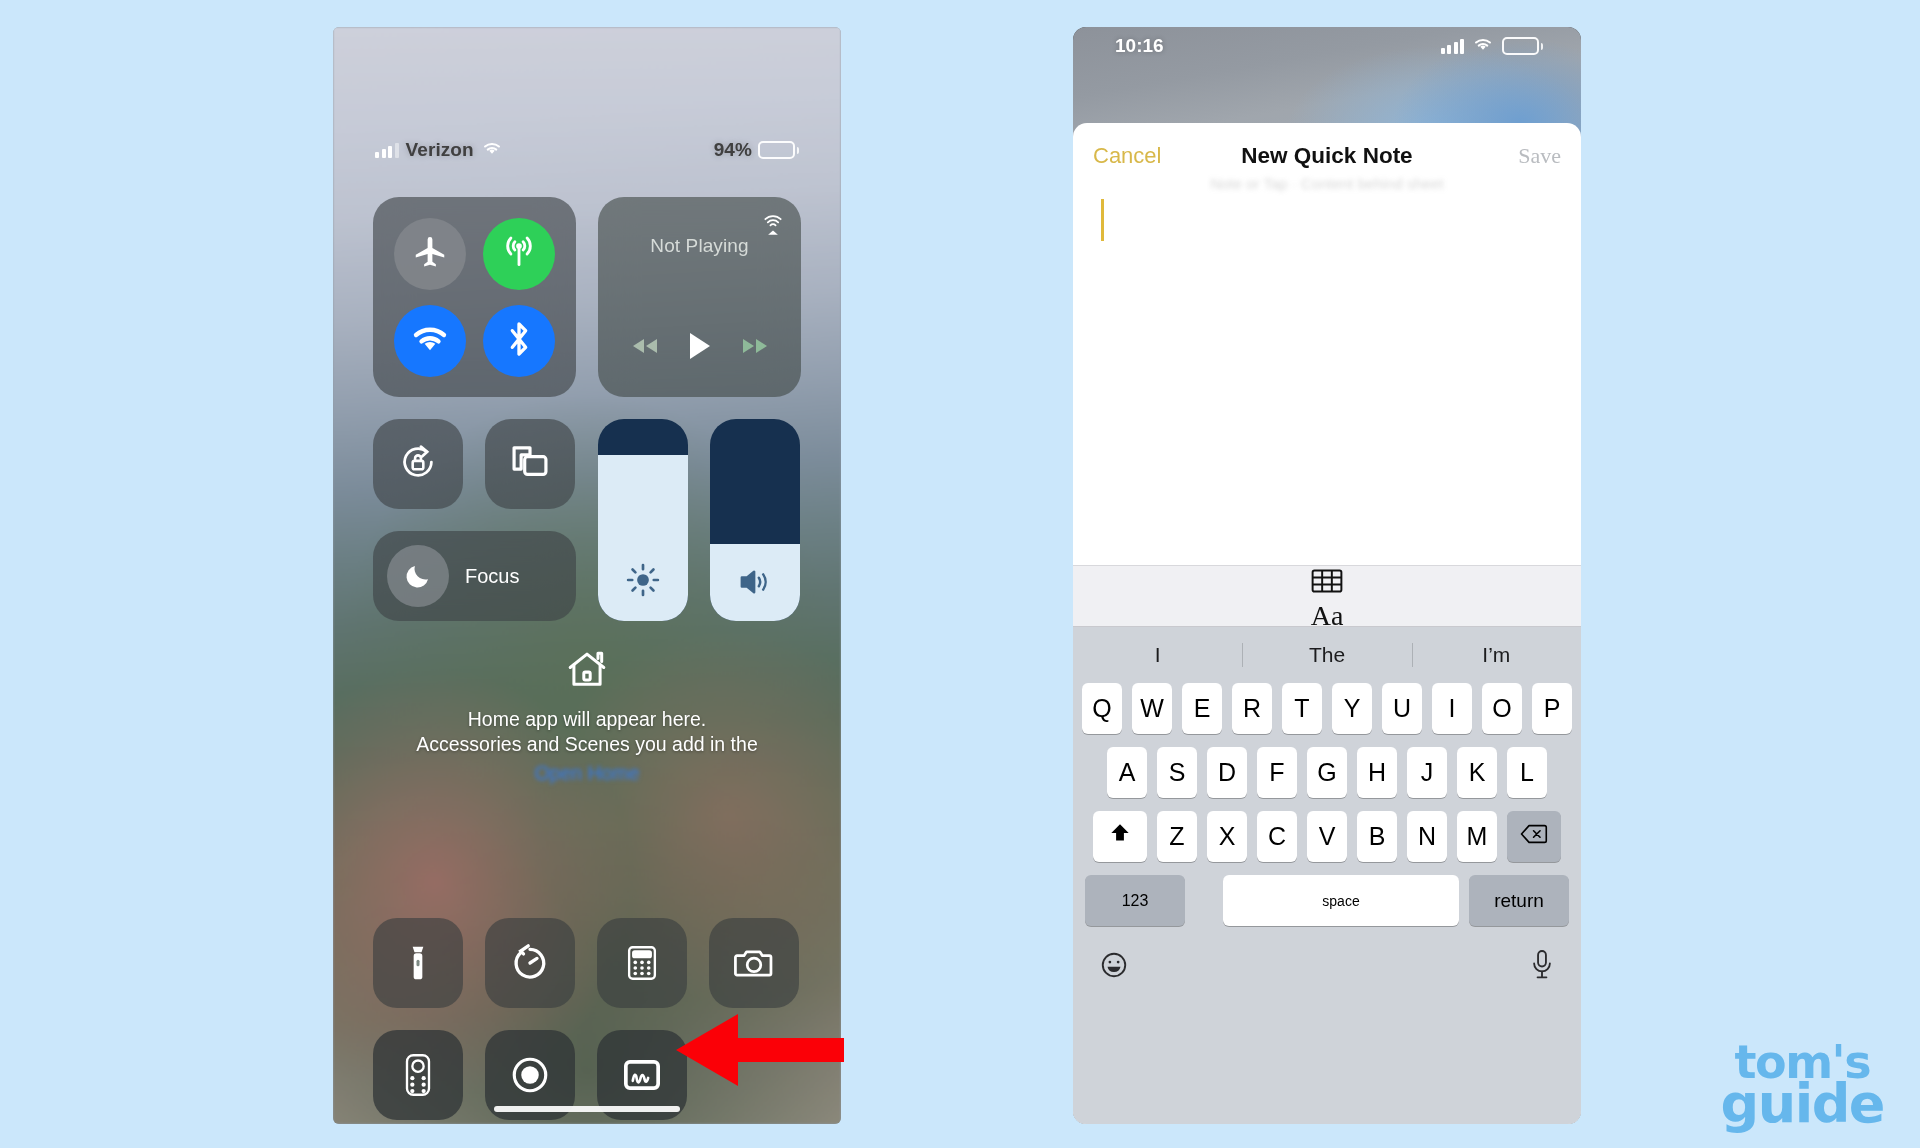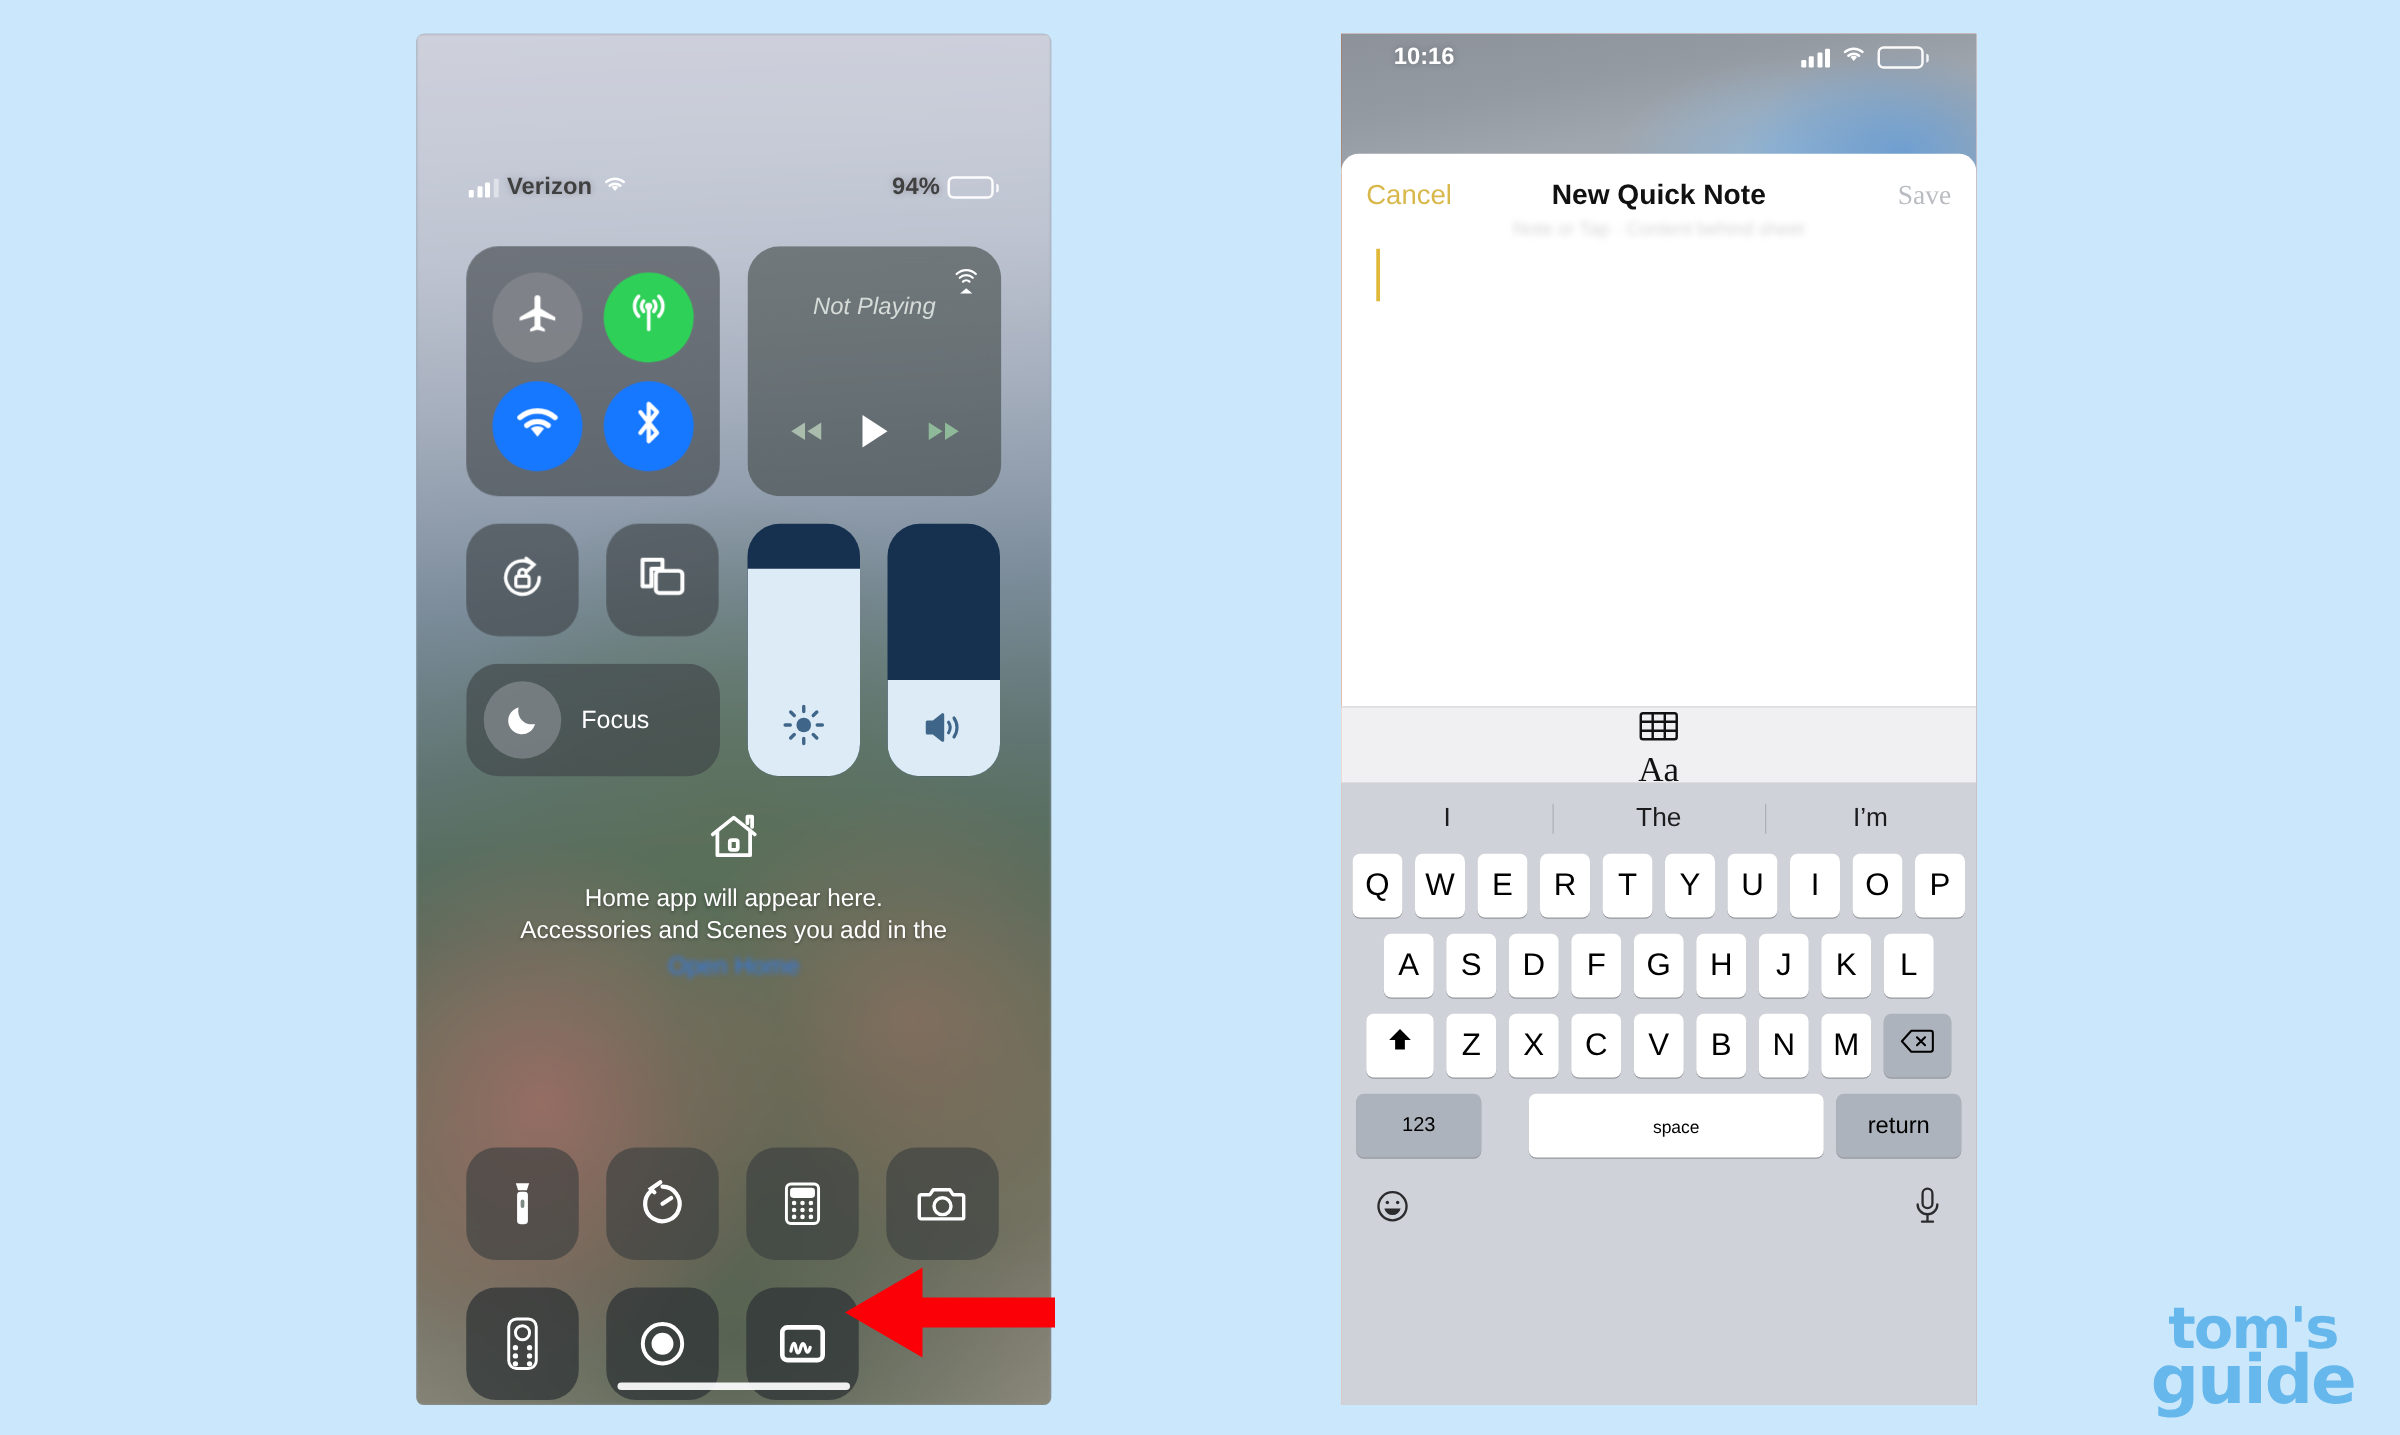--- a/index.html
+++ b/index.html
@@ -64,21 +64,21 @@
                  border-radius: 5px; padding: 2px; }
   .batt .fill { height: 100%; width: 94%; background: #fff; border-radius: 2px; }
   .batt .nub { width: 2.5px; height: 7px; background: rgba(255,255,255,.85);
                border-radius: 0 2px 2px 0; margin-left: 1.5px; }
 
   .cc-grid { position:absolute; left: 40px; top: 170px; width: 428px; }
 
   .cc-tile { background: rgba(62,66,70,.62); border-radius: 26px;
              backdrop-filter: blur(18px); position: relative; }
 
-  .row1 { display:flex; gap: 22px; font-style: italic; }
+  .row1 { display:flex; gap: 22px; }
   .connectivity { width: 203px; height: 200px; padding: 19px;
                   display: grid; grid-template-columns: 1fr 1fr; gap: 12px; place-items:center;}
   .cbtn { width: 72px; height: 72px; border-radius: 50%;
           display:flex; align-items:center; justify-content:center; }
   .cbtn.grey  { background: rgba(128,132,138,.92); }
   .cbtn.green { background: #2ed058; }
   .cbtn.blue  { background: #1677ff; }
 
   .media { width: 203px; height: 200px; padding: 16px;
            display:flex; flex-direction:column; align-items:center;
@@ -122,22 +122,22 @@
   .home-bar { position:absolute; left:50%; transform:translateX(-50%); bottom: 12px;
               width: 186px; height: 6px; border-radius: 3px; background: rgba(255,255,255,.92); }
 
   
   .arrow { position:absolute; left: 676px; top: 1012px; width: 168px; height: 76px; z-index: 30; }
 
   
   .phone-right {
     position:absolute; left: 1073px; top: 27px;
     width: 508px; height: 1097px;
-    border-radius: 0; overflow:hidden;
-    background: #c2410c;
+    border-radius: 13px; overflow:hidden;
+    background: #404040;
   }
   .qn-wall {
     position:absolute; left:0; right:0; top:0; height: 112px;
     background:
       radial-gradient(ellipse 40% 120% at 88% 85%, #6f9fd0 0%, rgba(111,159,208,0) 62%),
       radial-gradient(ellipse 50% 130% at 72% 95%, #8fb6d9 0%, rgba(143,182,217,0) 60%),
       linear-gradient(170deg, #8d929a 0%, #949aa2 35%, #a0a6ad 60%, #9fa9b4 100%);
     filter: blur(.6px);
   }
   .qn-status {

